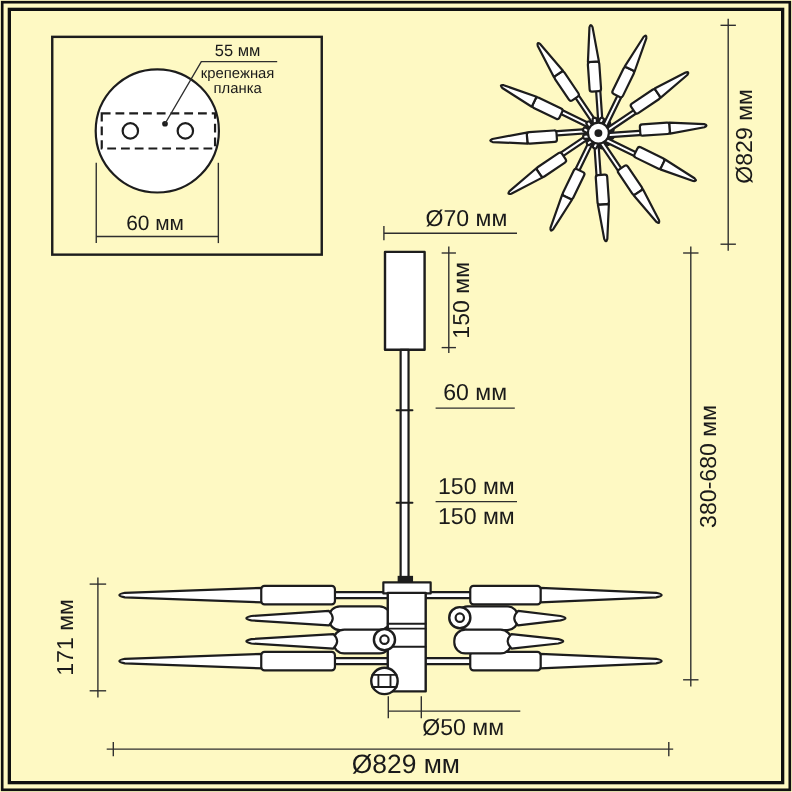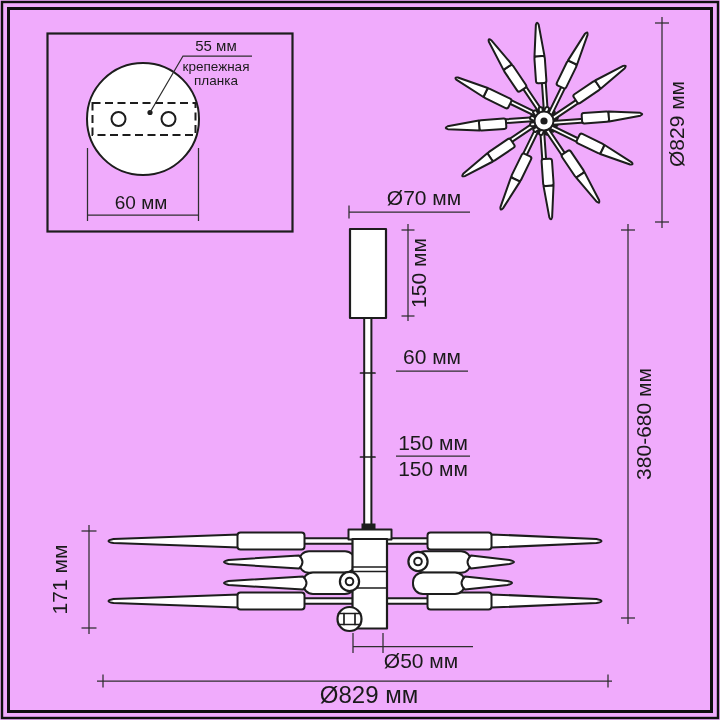--- a/index.html
+++ b/index.html
@@ -1,16 +1,16 @@
 <!DOCTYPE html>
 <html><head>
 <meta charset="utf-8">
 <style>
   html,body{margin:0;padding:0;background:#e8e8e8;}
-  .page{position:relative;width:720px;height:720px;background:#f0abfc;overflow:hidden;
+  .page{position:relative;width:720px;height:720px;background:#fef9c3;overflow:hidden;
         font-family:"Liberation Sans", sans-serif;}
   svg{position:absolute;left:0;top:0;}
   .ink   {stroke:#1d1d1d;fill:#ffffff;stroke-width:2;stroke-linejoin:round;stroke-linecap:round;}
   .ink22 {stroke:#1d1d1d;fill:#ffffff;stroke-width:2.2;stroke-linejoin:round;}
   .inkln {stroke:#1d1d1d;fill:none;stroke-width:1.7;stroke-linecap:round;}
   .fillink{fill:#1d1d1d;stroke:none;}
   .dim   {stroke:#2e2e2e;fill:none;stroke-width:1.25;stroke-linecap:butt;}
   .dash  {stroke:#1d1d1d;fill:none;stroke-width:2;stroke-dasharray:8 4.5;}
   text{fill:#1a1a1a;font-family:"Liberation Sans", sans-serif;}
   .t21{font-size:21px;} .t24{font-size:24px;} .t19{font-size:19px;}

